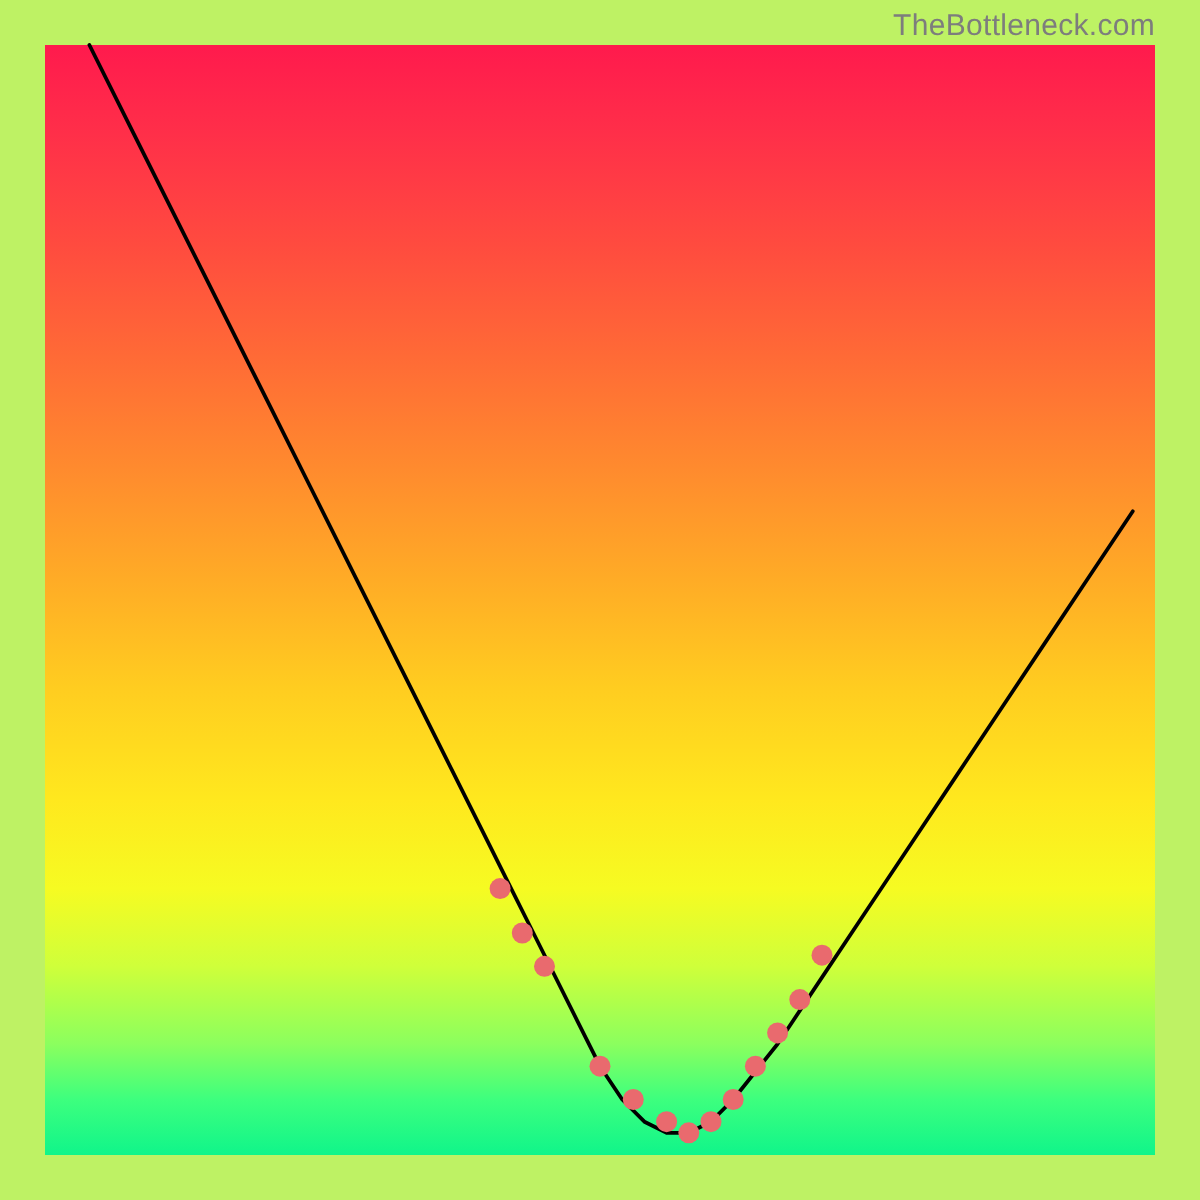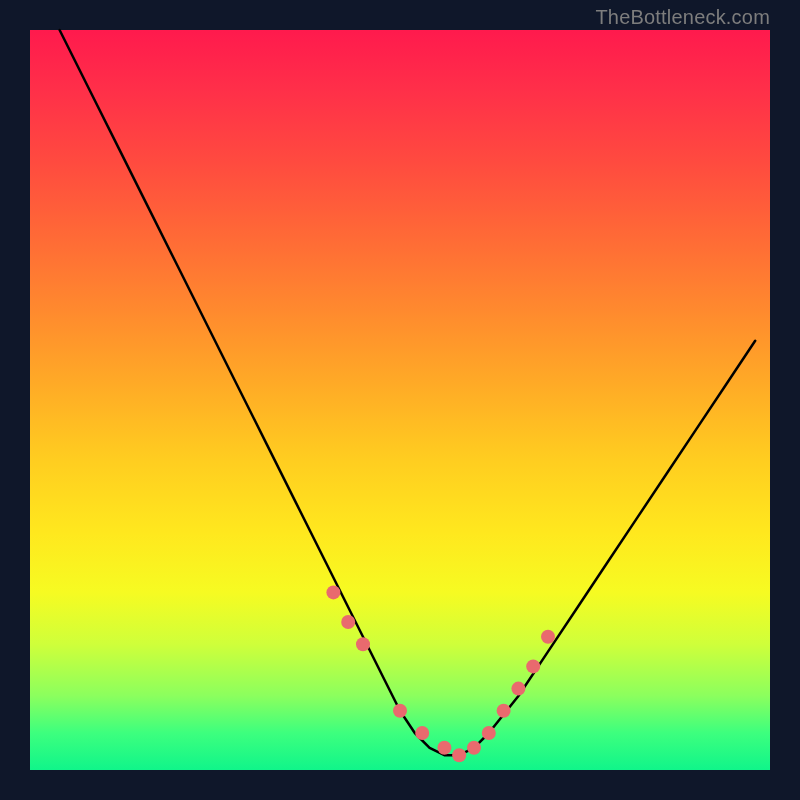--- a/index.html
+++ b/index.html
@@ -8,21 +8,21 @@
     width: 800px;
     height: 800px;
     background: #000;
     font-family: Arial, Helvetica, sans-serif;
     overflow: hidden;
   }
   .stage {
     position: relative;
     width: 800px;
     height: 800px;
-    background: #0f172a;
+    background: #bef264;
   }
   .plot-area {
     position: absolute;
     left: 30px;
     top: 30px;
     width: 740px;
     height: 740px;
     
     background: linear-gradient(to bottom,
       #ff1a4d 0%,

